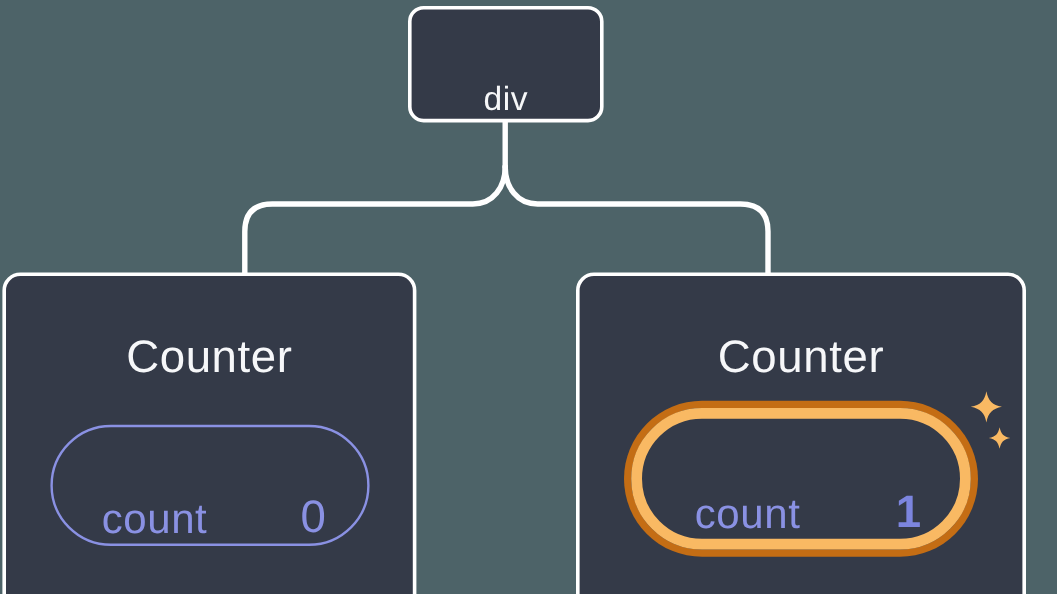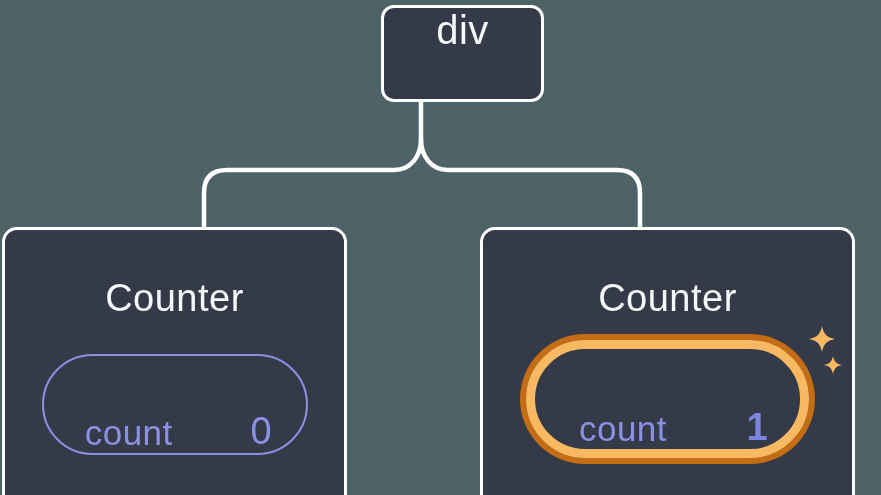--- a/index.html
+++ b/index.html
@@ -16,23 +16,23 @@
 
   .node {
     position: absolute;
     background: var(--node-bg, #343A48);
     border: 3.5px solid var(--node-border, #FFFFFF);
     z-index: 2;
   }
   .root-node {
     left: 340px; top: 5px; width: 163px; height: 97px;
     border-radius: 13px;
-    display: flex; align-items: flex-start; justify-content: center;
+    display: flex; align-items: flex-end; justify-content: center;
     color: var(--title-color, #F6F7F9);
-    font-size: 40px; font-weight: 500; letter-spacing: 0.5px; margin-left: 41px;
+    font-size: 28px; font-weight: 500; letter-spacing: 0.5px;
   }
   .child-node {
     top: 227px; height: 320px;
     border-radius: 15px;
     display: flex; flex-direction: column; align-items: center;
   }
   .child-left  { left: 2px;   width: 345px; }
   .child-right { left: 480px; width: 375px; }
 
   .component-title {

